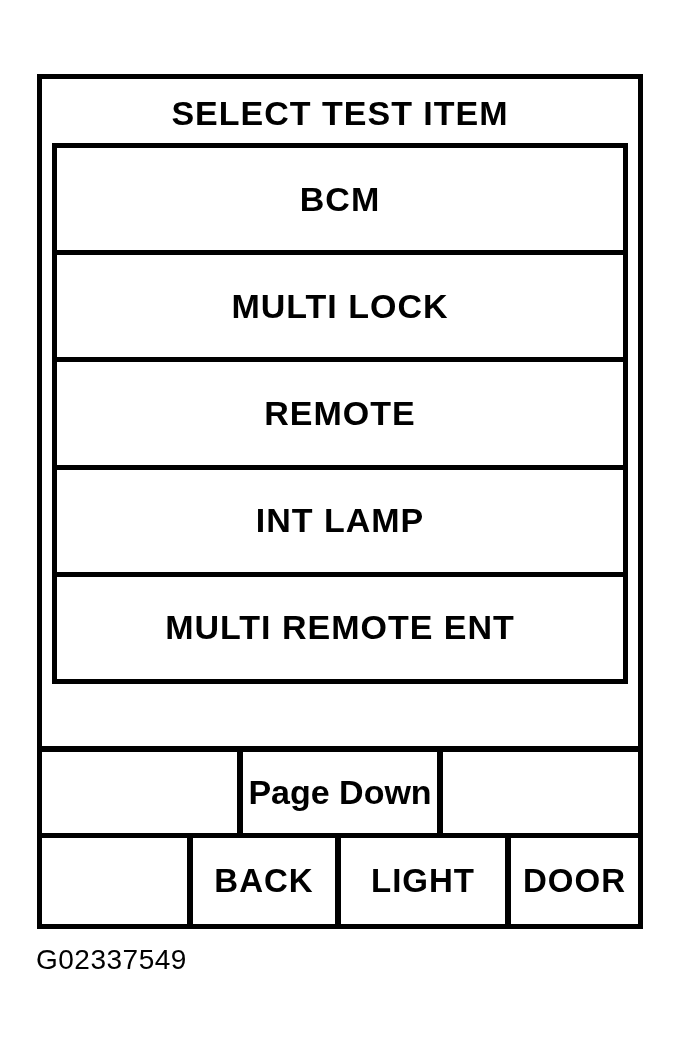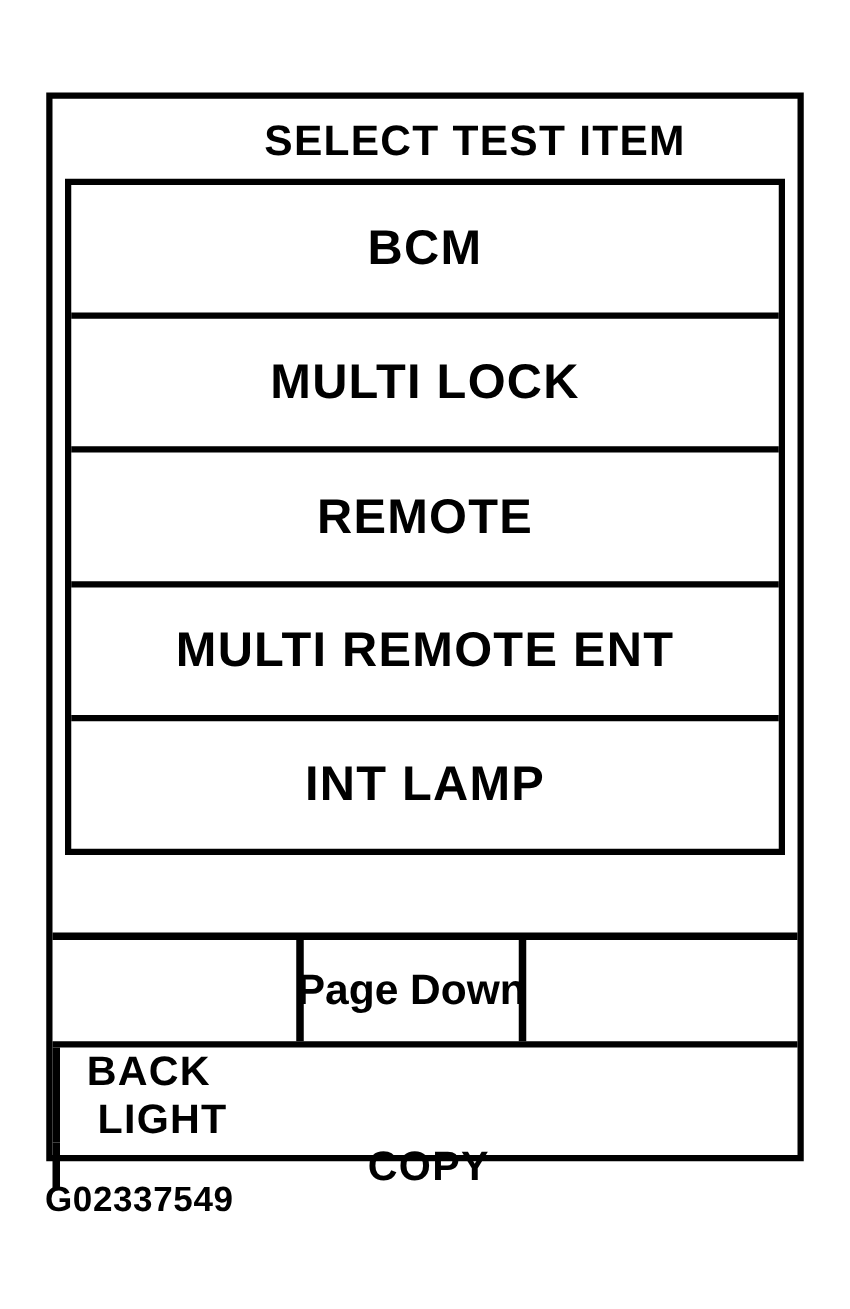--- a/index.html
+++ b/index.html
@@ -37,41 +37,40 @@
     top: 14px;
     left: 0;
     width: 100%;
     height: 40px;
     line-height: 40px;
     text-align: center;
     font-size: 34px;
     font-weight: bold;
     letter-spacing: 1px;
     white-space: nowrap;
-    padding-left: 40px;
   }
 
   
   .list-box {
     position: absolute;
     left: 10px;
     top: 64px;
     width: 576px;
     height: 541px;
     border: 5px solid #000;
     box-sizing: border-box;
     display: flex;
     flex-direction: column;
   }
   .list-item {
     flex: 1 1 0;
     display: flex;
     align-items: center;
     justify-content: center;
-    font-size: 39px;
+    font-size: 34px;
     font-weight: bold;
     letter-spacing: 1px;
     border-top: 5px solid #000;
     white-space: nowrap;
   }
   .list-item:first-child {
     border-top: none;
   }
 
   
@@ -83,21 +82,21 @@
     height: 92px;
     box-sizing: border-box;
     border-top: 6px solid #000;
     border-bottom: 5px solid #000;
     display: flex;
   }
   .sk1-left {
     width: 195px;
   }
   .sk1-center {
-    width: 184px;
+    width: 206px;
     box-sizing: border-box;
     border-left: 6px solid #000;
     border-right: 6px solid #000;
     display: flex;
     align-items: center;
     justify-content: center;
     font-size: 34px;
     font-weight: bold;
     white-space: nowrap;
   }
@@ -106,21 +105,20 @@
   }
 
   
   .softkey-row2 {
     position: absolute;
     left: 0;
     right: 0;
     top: 759px;
     bottom: 0;
     display: flex;
-    flex-direction: column;
   }
   .sk2-cell {
     display: flex;
     align-items: center;
     justify-content: center;
     font-size: 33px;
     font-weight: bold;
     letter-spacing: 1px;
     box-sizing: border-box;
     white-space: nowrap;
@@ -128,49 +126,49 @@
   .sk2-blank { width: 145px; }
   .sk2-back  { width: 148px; border-left: 6px solid #000; }
   .sk2-light { width: 170px; border-left: 6px solid #000; }
   .sk2-copy  { flex: 1 1 0;  border-left: 6px solid #000; }
 
   .caption {
     position: absolute;
     left: 36px;
     top: 944px;
     font-size: 28px;
-    font-weight: bold;
+    font-weight: normal;
     letter-spacing: 0.5px;
   }
 </style>
 </head>
 <body>
 
 <div class="frame">
   <div class="frame-inner">
 
     <div class="title">SELECT TEST ITEM</div>
 
     <div class="list-box">
       <div class="list-item">BCM</div>
       <div class="list-item">MULTI LOCK</div>
       <div class="list-item">REMOTE</div>
+      <div class="list-item">INT LAMP</div>
       <div class="list-item">MULTI REMOTE ENT</div>
-      <div class="list-item">INT LAMP</div>
     </div>
 
     <div class="softkey-row1">
       <div class="sk1-left"></div>
       <div class="sk1-center">Page Down</div>
       <div class="sk1-right"></div>
     </div>
 
     <div class="softkey-row2">
       <div class="sk2-cell sk2-blank"></div>
       <div class="sk2-cell sk2-back">BACK</div>
       <div class="sk2-cell sk2-light">LIGHT</div>
-      <div class="sk2-cell sk2-copy">COPY</div>
+      <div class="sk2-cell sk2-copy">DOOR</div>
     </div>
 
   </div>
 </div>
 
 <div class="caption">G02337549</div>
 
 </body></html>

